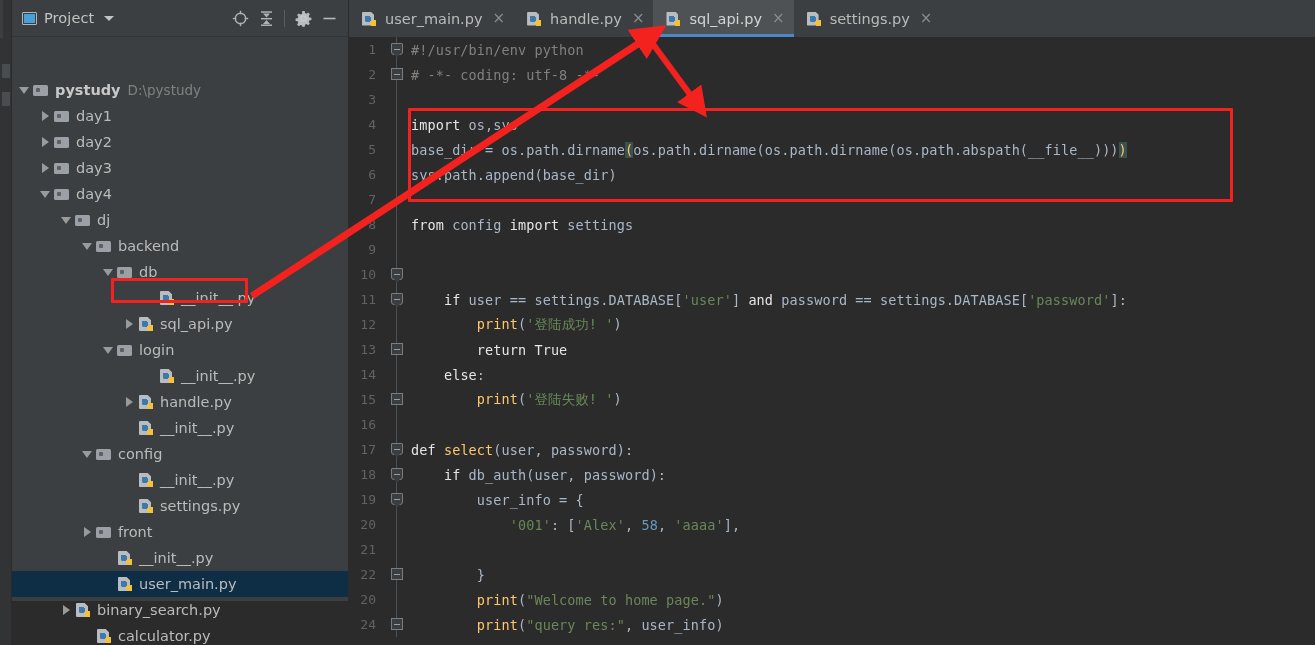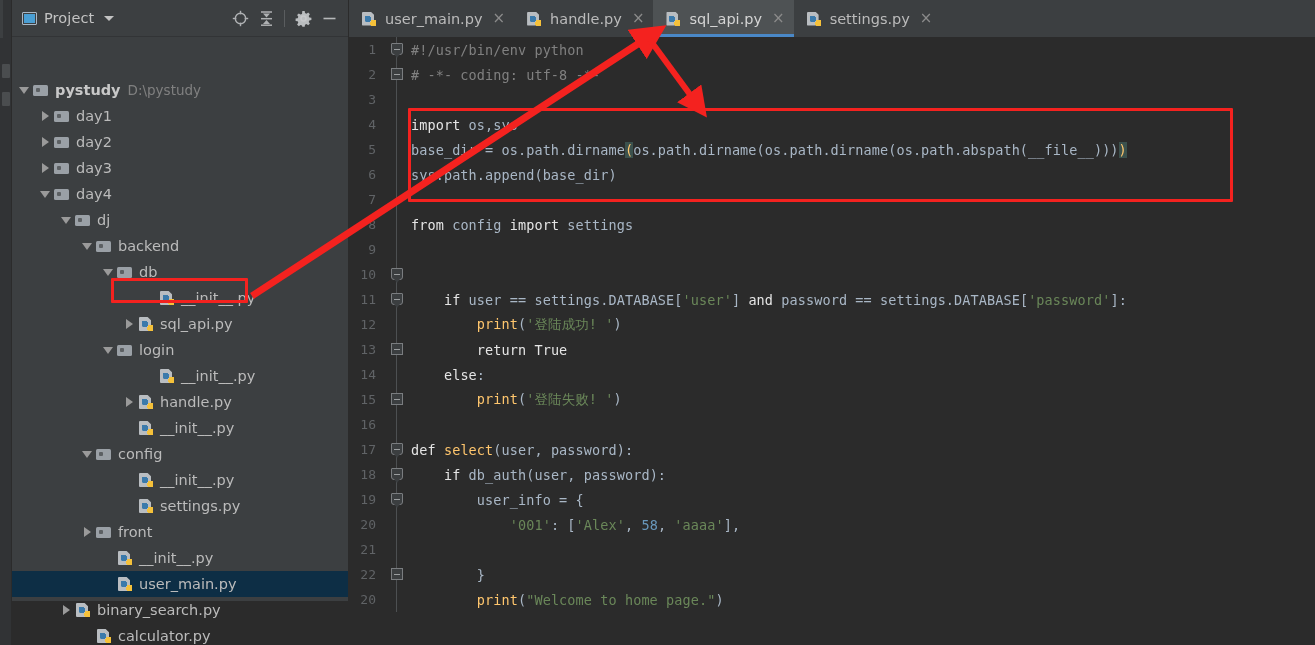--- a/index.html
+++ b/index.html
@@ -551,20 +551,28 @@
             </span>
             <span class="code-text"><span class="plain">        }</span></span>
           </div>
           <div class="cline">
             <span class="gutter-num">20</span>
             <span class="gutter-fold">
               <span class="fold-line"></span>
             </span>
             <span class="code-text"><span class="plain">        </span><span class="fn">print</span><span class="plain">(</span><span class="str">"Welcome to home page."</span><span class="plain">)</span></span>
           </div>
+          <div class="cline">
+            <span class="gutter-num">24</span>
+            <span class="gutter-fold">
+              <span class="fold-line"></span>
+              <span class="fold-box"></span>
+            </span>
+            <span class="code-text"><span class="plain">        </span><span class="fn">print</span><span class="plain">(</span><span class="str">"query res:"</span><span class="plain">, user_info)</span></span>
+          </div>
         </div>
     </div>
   </div>
 
   <div class="anno box-tree"></div>
   <div class="anno box-code"></div>
   <svg class="arrows">
     <defs>
       <marker id="ah" markerWidth="5" markerHeight="5" refX="2.2" refY="2.5" orient="auto">
         <polygon points="0,0 5,2.5 0,5" fill="#f4221f"></polygon>

